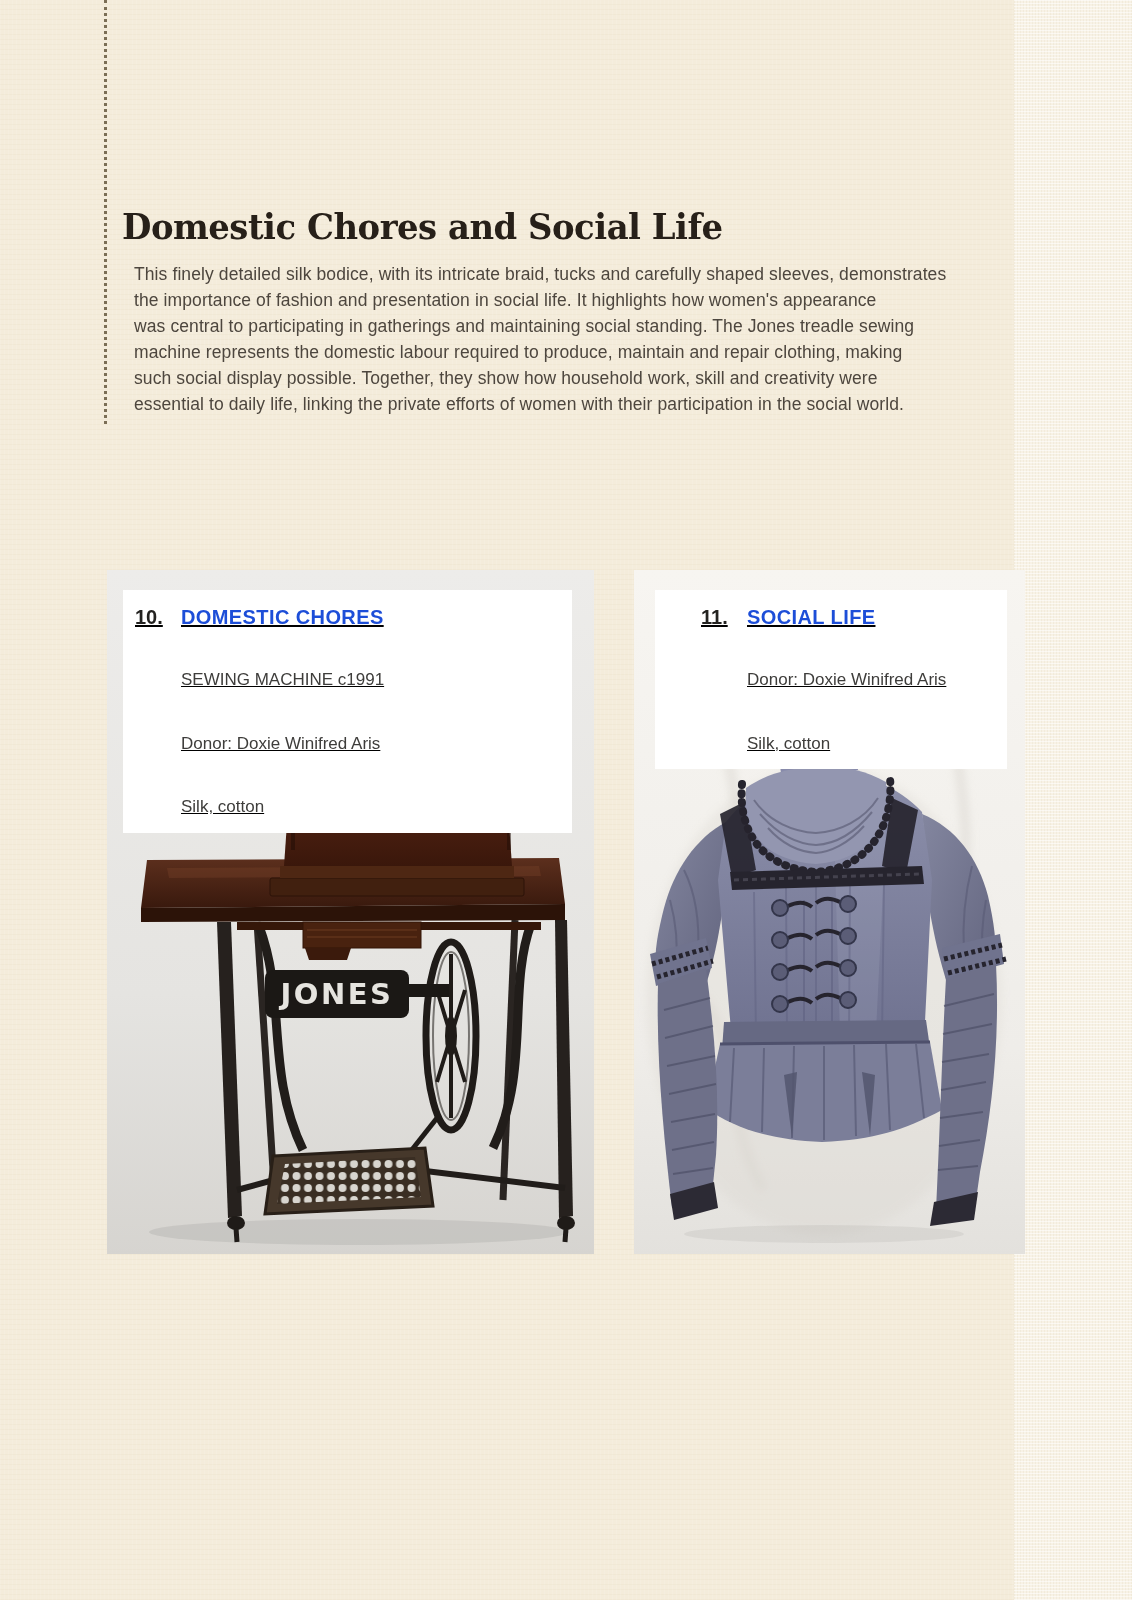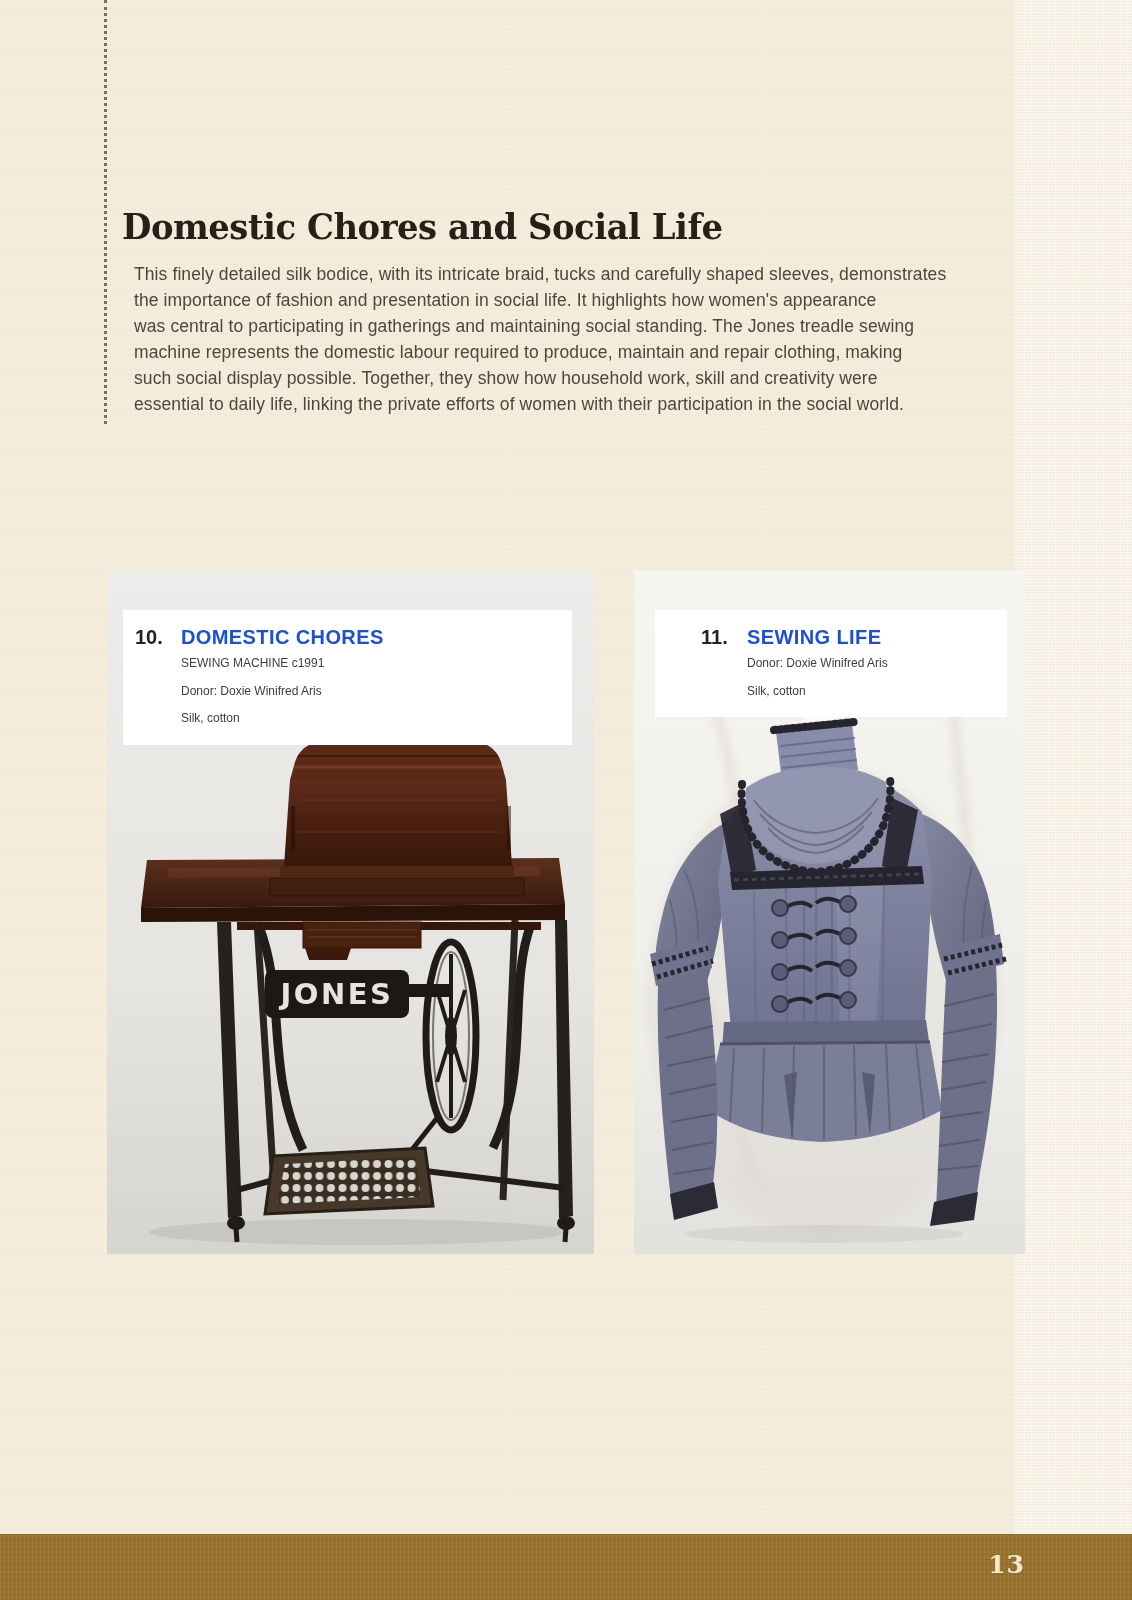--- a/index.html
+++ b/index.html
@@ -31,34 +31,34 @@
   }
   .intro{
     margin:12px;font-size:17.5px;line-height:26px;color:#4d463e;
     letter-spacing:.1px;white-space:pre-line;width:905px;
   }
   .card{position:absolute;top:570px;height:684px;}
   .card-left{left:107px;width:487px;background:#e9e8e5;}
   .card-right{left:634px;width:391px;background:#f4f2ee;}
   .photo{position:absolute;left:0;top:0;width:100%;height:100%;display:block;}
   .caption{
-    position:absolute;top:40px;background:#ffffff;
+    position:absolute;top:20px;background:#ffffff;
     display:grid;grid-template-columns:46px 1fr;
-    padding:14px 12px 12px 12px;align-content:start;
+    padding:14px 12px 12px 12px;align-content:start;text-decoration:underline;
   }
   .card-left  .caption{left:16px;right:22px;}
   .card-right .caption{left:21px;right:18px;padding-left:46px;}
   .cap-num{
     grid-column:1;grid-row:1;font-weight:700;font-size:20px;color:#232220;line-height:26px;
   }
   .cap-title{
     grid-column:2;grid-row:1;font-weight:700;font-size:20px;color:#1d4ed8;
     letter-spacing:.4px;line-height:26px;
   }
-  .cap-line{grid-column:2;font-size:12px;color:#3e3d3b;line-height:27.5px;}
+  .cap-line{grid-column:2;font-size:17px;color:#3e3d3b;line-height:27.5px;margin-top:36px;}
   .footer-bar{
     position:absolute;left:0;top:1534px;width:1132px;height:66px;
     background-color:#97722b;
     background-image:
       repeating-linear-gradient(90deg, rgba(255,255,255,.07) 0 1px, rgba(0,0,0,0) 1px 4px),
       repeating-linear-gradient(0deg, rgba(60,40,5,.12) 0 1px, rgba(0,0,0,0) 1px 5px);
   }
   .page-number{
     position:absolute;top:16px;right:107px;
     font-family:"DejaVu Serif","Liberation Serif",serif;
@@ -263,23 +263,20 @@
           <circle cx="214" cy="366" r="8" fill="#5b5d77" stroke="#33354a" stroke-width="2"></circle>
           <circle cx="214" cy="398" r="8" fill="#5b5d77" stroke="#33354a" stroke-width="2"></circle>
           <circle cx="214" cy="430" r="8" fill="#5b5d77" stroke="#33354a" stroke-width="2"></circle>
         </g>
       </g>
       <ellipse cx="190" cy="664" rx="140" ry="9" fill="#000" opacity=".05"></ellipse>
     </svg>
 
     <div class="caption">
       <span class="cap-num">11.</span>
-      <span class="cap-title">SEWING LIFE</span>
+      <span class="cap-title">SOCIAL LIFE</span>
       <span class="cap-line">Donor: Doxie Winifred Aris</span>
       <span class="cap-line">Silk, cotton</span>
     </div>
   </article>
 
-  <footer class="footer-bar">
-    <span class="page-number">13</span>
-  </footer>
 
 </div>
 
 </body></html>

